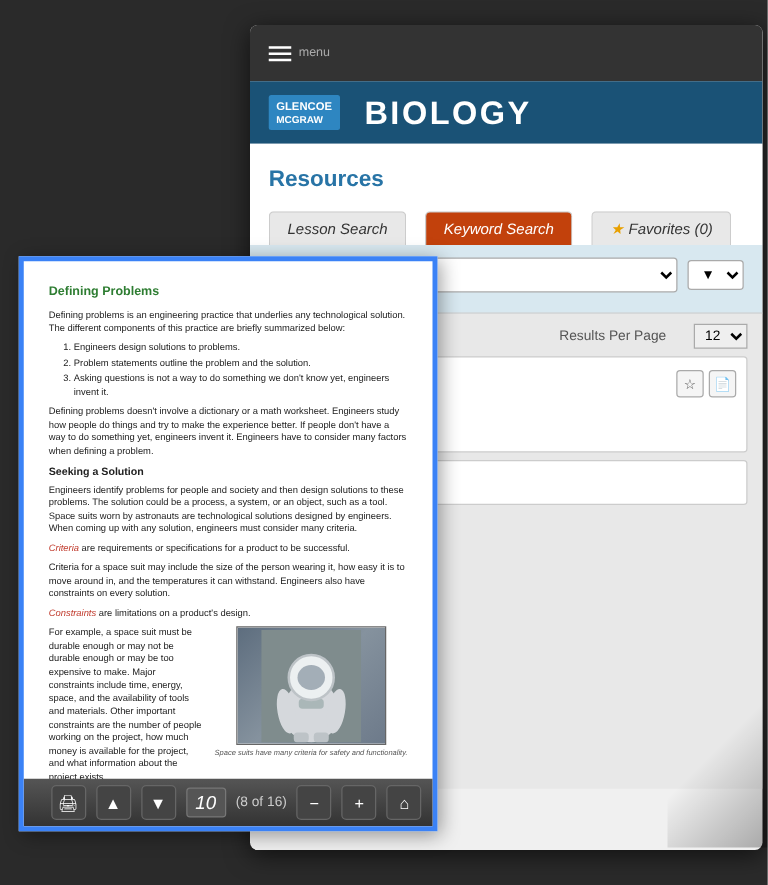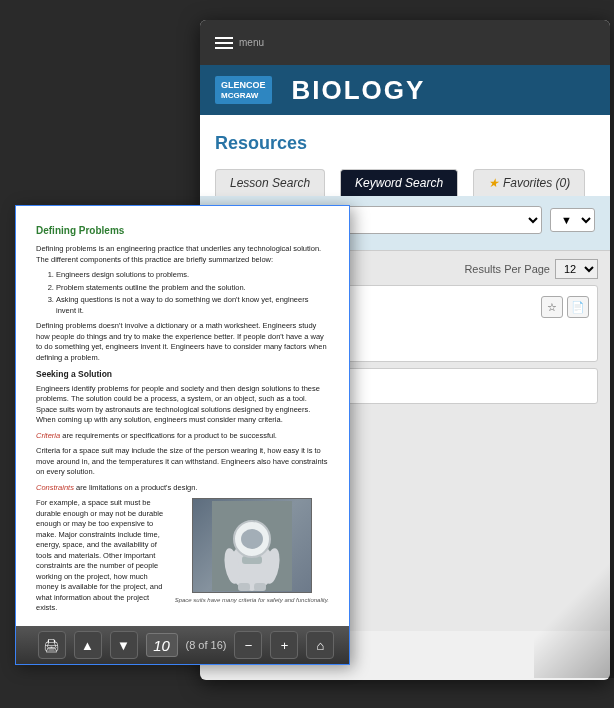--- a/index.html
+++ b/index.html
@@ -107,21 +107,21 @@
       cursor: pointer;
       border-radius: 4px 4px 0 0;
       border: 1px solid #ccc;
       border-bottom: none;
     }
     .tab-lesson {
       background: #e8e8e8;
       color: #333;
     }
     .tab-keyword {
-      background: #0f172a;
+      background: #c2410c;
       color: #fff;
       text-align: right;
     }
     .tab-favorites {
       background: #e8e8e8;
       color: #333;
       display: flex;
       align-items: center;
       gap: 4px;
     }
@@ -174,21 +174,21 @@
       margin-bottom: 6px;
     }
     .results-title {
       font-size: 14px;
       font-weight: bold;
       color: #333;
     }
     .results-per-page {
       display: flex;
       align-items: center;
-      gap: 5px;
+      gap: 22px;
       font-size: 11px;
       color: #555;
     }
     .results-per-page select {
       padding: 2px 4px;
       font-size: 11px;
       border: 1px solid #aaa;
     }
 
     
@@ -259,21 +259,21 @@
     }
 
     
     .book-page {
       position: absolute;
       left: 15px;
       top: 205px;
       width: 335px;
       height: 460px;
       background: #fff;
-      border: 1px solid #3b82f6;
+      border: 4px solid #3b82f6;
       box-shadow: 3px 3px 15px rgba(0,0,0,0.4);
       overflow: hidden;
       z-index: 10;
     }
 
     .book-content {
       padding: 18px 20px;
       font-size: 7.5px;
       color: #222;
       line-height: 1.4;

